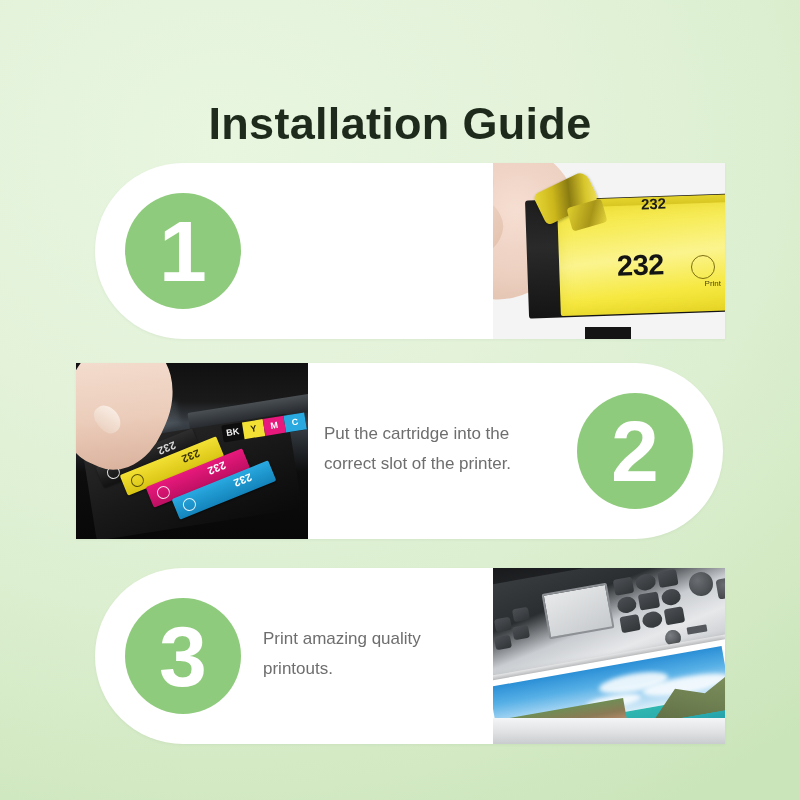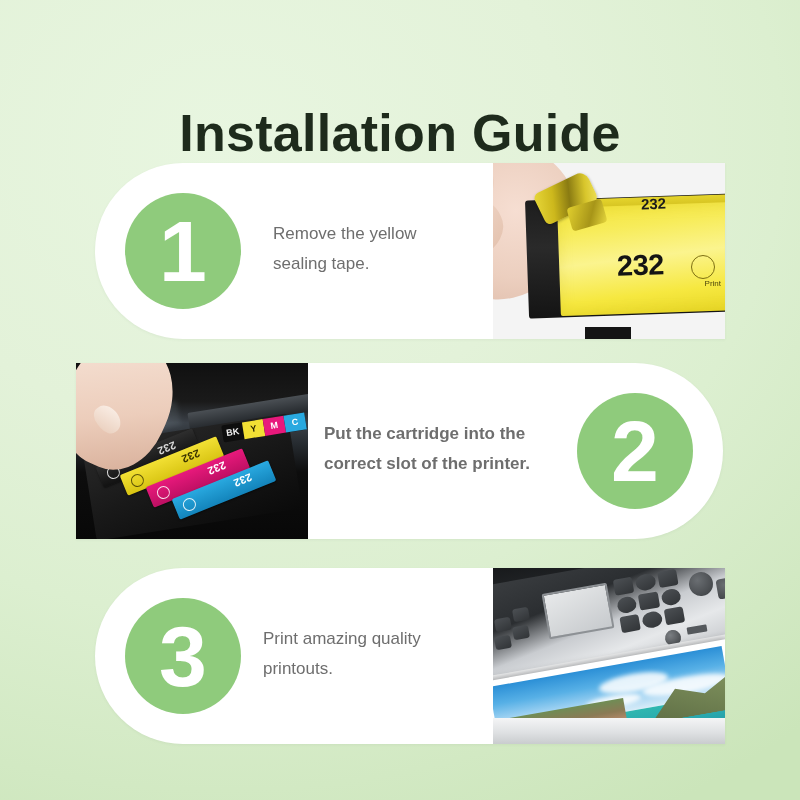--- a/index.html
+++ b/index.html
@@ -22,21 +22,21 @@
     overflow: hidden;
   }
 
   
   .title {
     position: absolute;
     left: 0;
     right: 0;
     top: 68px;
     text-align: center;
-    font-size: 52px;
+    font-size: 45px;
     font-weight: 700;
     letter-spacing: 0.3px;
     color: #1e2b1c;
     font-family: "Liberation Sans", sans-serif;
   }
 
   
   .card {
     position: absolute;
     background: #ffffff;
@@ -89,21 +89,21 @@
   .step-text {
     position: absolute;
     font-size: 17px;
     line-height: 30px;
     color: #6e6e6e;
     font-weight: 400;
     font-family: "Liberation Sans", sans-serif;
     white-space: pre-line;
   }
   .text-c1 { left: 178px; top: 56px; width: 240px; }
-  .text-c2 { left: 248px; top: 56px; width: 250px; font-weight: bold; }
+  .text-c2 { left: 248px; top: 56px; width: 250px; }
   .text-c3 { left: 168px; top: 56px; width: 245px; }
 
   
   .photo {
     position: absolute;
     top: 0;
     height: 176px;
     overflow: hidden;
   }
   .photo-right { right: 0; width: 232px; }
@@ -461,22 +461,20 @@
 <div id="page">
 
   <h1 class="title">Installation Guide</h1>
 
   <div class="card card-1">
 
     <div class="num-circle num-left">
       <span>1</span>
     </div>
 
-    <div class="step-text text-c1">Remove the yellow
-sealing tape.</div>
 
     <div class="photo photo-right p1">
       <div class="hand">
         <div class="finger"></div>
         <div class="thumb"></div>
       </div>
       <div class="cart-body"></div>
       <div class="cart-top-strip"></div>
       <div class="cart-face"></div>
       <div class="cart-foot"></div>

